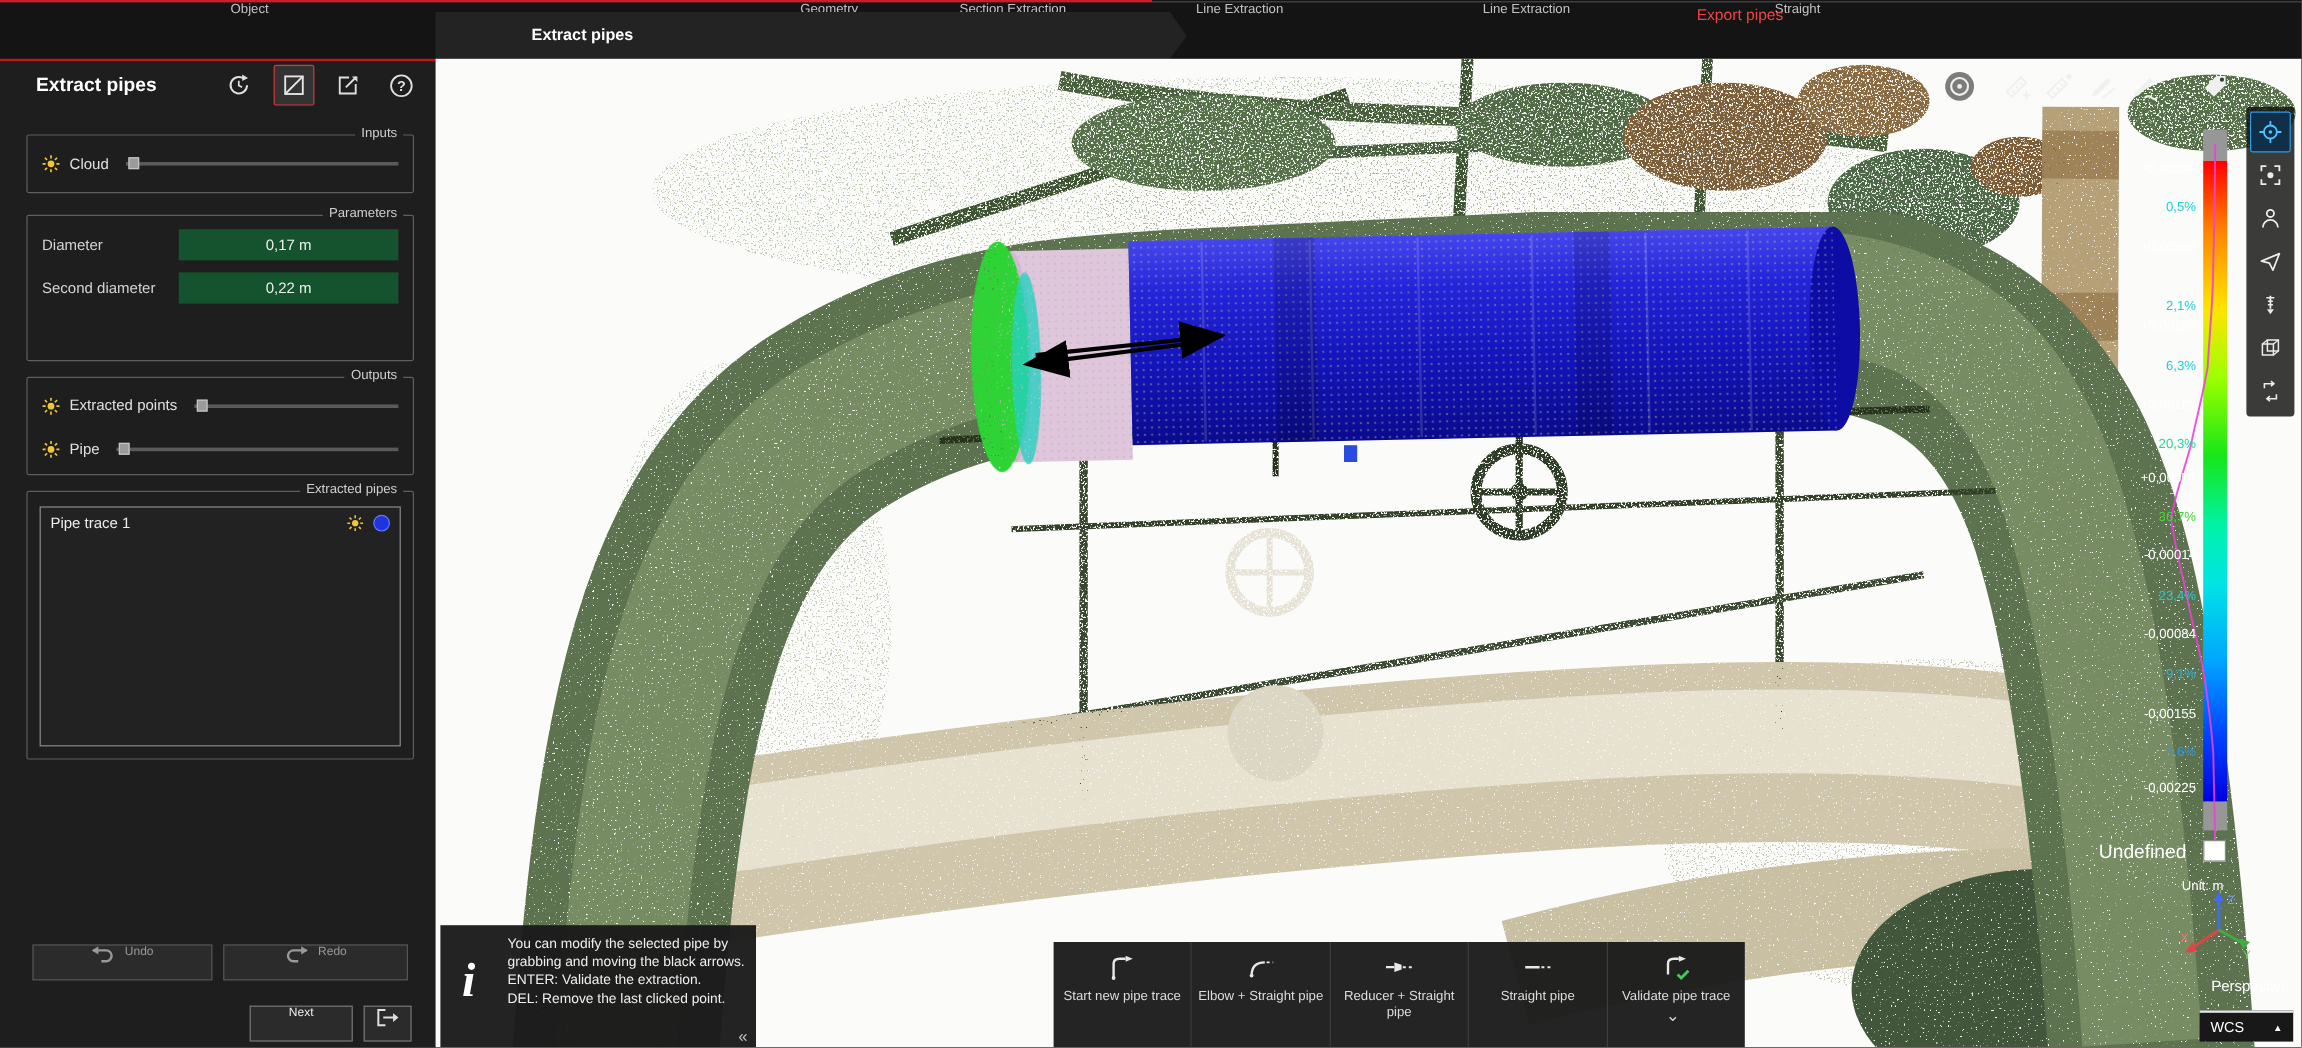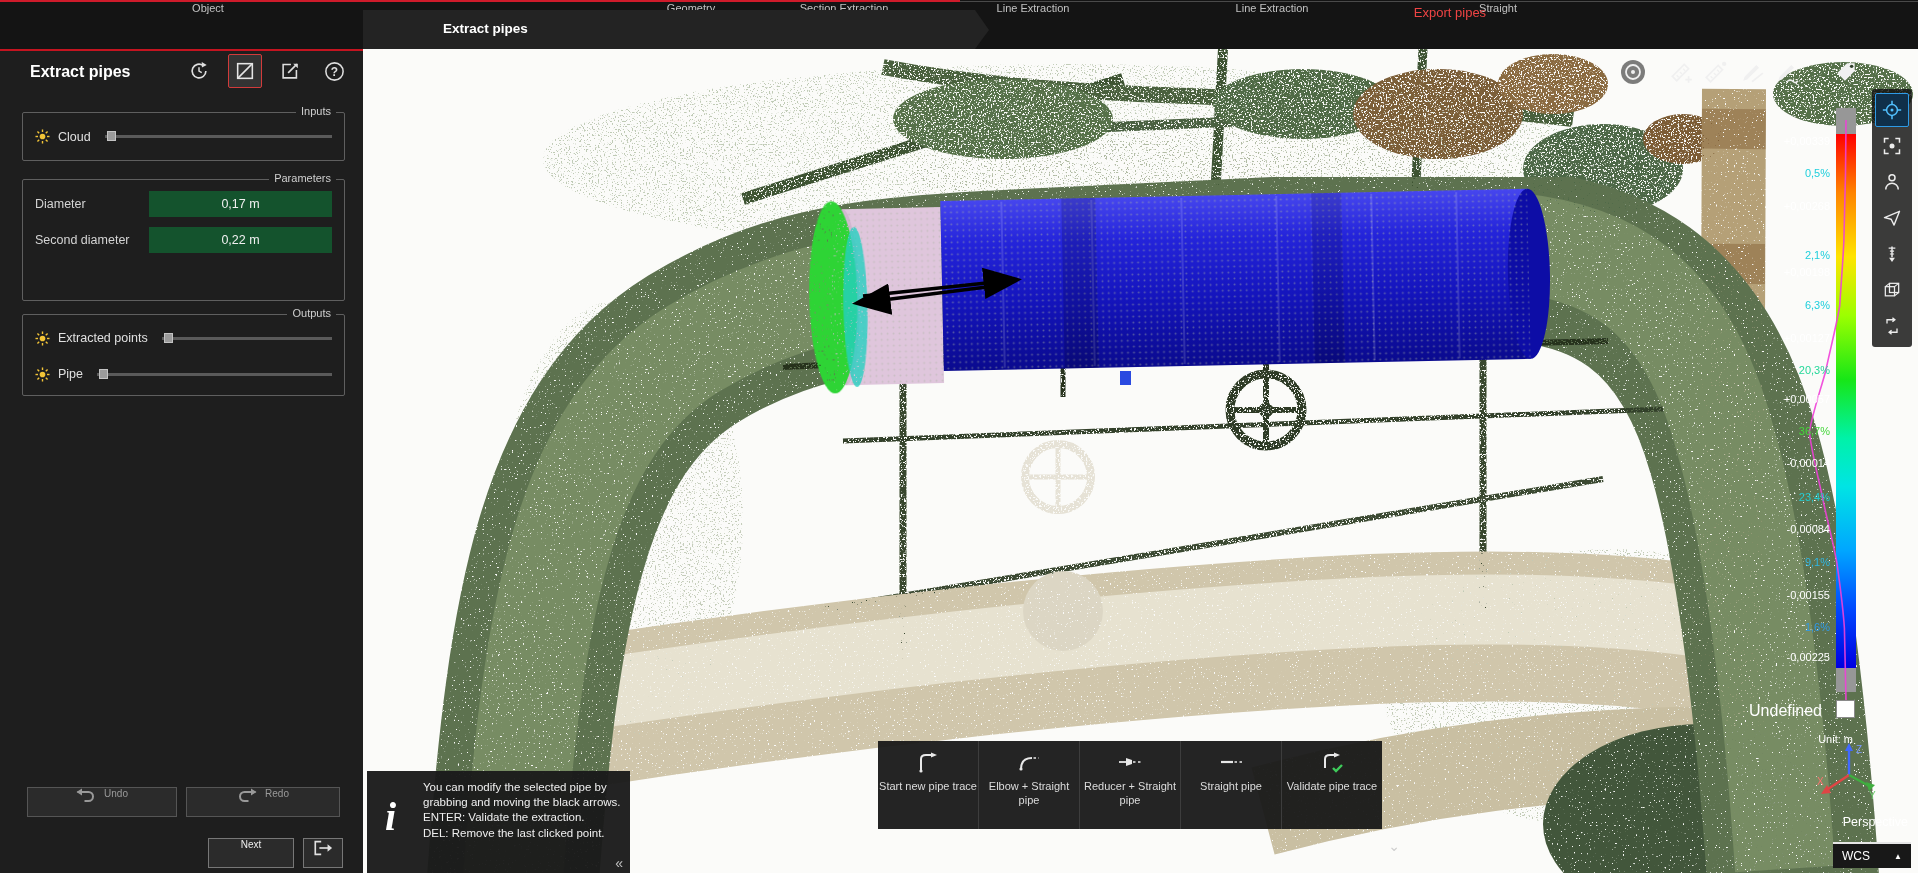--- a/index.html
+++ b/index.html
@@ -39,21 +39,21 @@
   .pbtn{display:flex;align-items:flex-start;justify-content:center;gap:8px;background:#2b2b2b;border:1px solid #555;color:#9a9a9a;font-size:10px;height:30px}
   .pbtn.lit{color:#ededed;border-color:#777}
   
   #viewport{left:363px;top:49px;width:1555px;height:824px;background:#fdfdfc;overflow:hidden}
   
   #hintbox{left:4px;top:722px;width:263px;height:102px;background:rgba(26,26,26,.96);color:#efefef}
   #hint-i{position:absolute;left:18px;top:26px;font-family:"Liberation Serif",serif;font-style:italic;font-weight:bold;font-size:40px;line-height:1;color:#fff}
   #hint-text{position:absolute;left:56px;top:9px;width:200px;font-size:11.5px;line-height:1.32}
   #hint-collapse{position:absolute;right:7px;bottom:2px;font-size:14px;color:#c0c0c0;cursor:pointer}
   
-  #pipebar{left:515px;top:692px;width:504px;height:88px;background:rgba(24,24,24,.95);display:flex}
+  #pipebar{left:515px;top:736px;width:576px;height:88px;background:rgba(24,24,24,.95);display:flex}
   .pt-btn{flex:1;background:transparent;border:none;border-right:1px solid #3d3d3d;color:#dcdcdc;font-size:11px;line-height:1.25;display:flex;flex-direction:column;align-items:center;justify-content:flex-start;padding-top:9px;gap:6px}
   .pt-btn:last-of-type{border-right:none}
   #pipebar-more{left:1022px;top:789px;width:18px;height:18px;color:#cfcfcf;font-size:14px;text-align:center;line-height:16px;cursor:pointer}
   
   .mtool{width:30px;height:30px;display:flex;align-items:center;justify-content:center}
   
   #navbar{left:1509px;top:40px;width:40px;background:rgba(16,16,16,.82);border-radius:3px;padding:4px 0;display:flex;flex-direction:column;align-items:center;gap:2px}
   .nav-btn{width:34px;height:34px;display:flex;align-items:center;justify-content:center;border:1px solid transparent;border-radius:2px;background:transparent}
   .nav-btn.sel{background:#10304a;border-color:#2e9be6}
   
@@ -184,20 +184,32 @@
         <svg width="15" height="15">
             <use href="#sun"></use>
           </svg>
         <span class="rlabel">Pipe</span>
         <div class="slider">
             <div class="thumb"></div>
           </div>
       </div>
     </div>
 
+    <div class="group" style="top:358px;height:224px">
+      <div class="legend">Extracted pipes</div>
+      <div id="pipe-list">
+        <div class="list-item">
+          <span class="ilabel">Pipe trace 1</span>
+          <svg width="14" height="14">
+              <use href="#sun"></use>
+            </svg>
+          <span class="swatch"></span>
+        </div>
+      </div>
+    </div>
 
     <button class="pbtn ab" style="left:27px;top:736px;width:150px">
       <svg width="20" height="15" viewBox="0 0 20 15">
         <polygon points="6,0.5 0.5,4 6,7.5" fill="#999"></polygon>
         <path d="M1.5 4 H12.5 a4.5 4.5 0 0 1 0 9 H8.5" fill="none" stroke="#999" stroke-width="2"></path>
       </svg>
       <span>Undo</span>
     </button>
     <button class="pbtn ab" style="left:186px;top:736px;width:154px">
       <svg width="20" height="15" viewBox="0 0 20 15">

